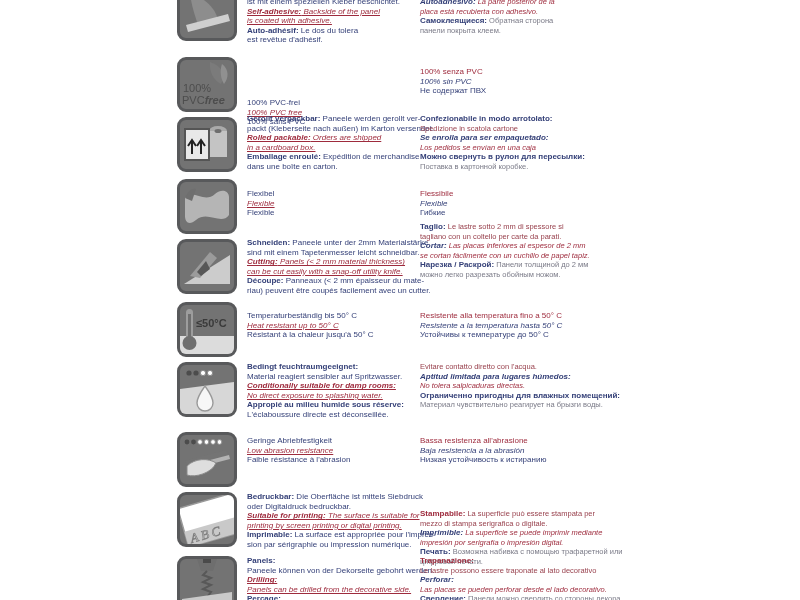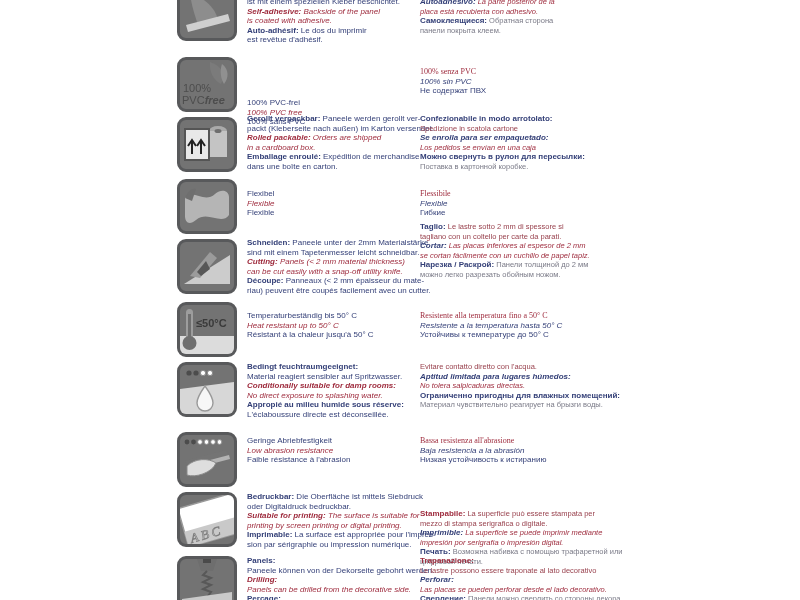--- a/index.html
+++ b/index.html
@@ -12,23 +12,23 @@
     position:absolute;left:177px;width:54px;height:49px;
     border:3px solid #58595b;border-radius:9px;background:#737373;overflow:hidden;
   }
   .lcol{position:absolute;left:247px;width:176px;}
   .rcol{position:absolute;left:420px;width:280px;}
   .line{font-size:8px;line-height:9.6px;white-space:nowrap;}
   .line b{font-weight:700;}
   
   .de{color:#333f77;}
   .fr{color:#333f77;}
-  .en{color:#9e2b3d;font-style:italic;}
+  .en{color:#9e2b3d;font-style:italic;text-decoration:underline;}
   
-  .it1 span{color:#9e2b3d;font-family:Liberation Serif, serif;}
+  .it1 span{color:#9e2b3d;}
   .es1{font-style:italic;} .es1 span{color:#333f77;}
   .ru1 span{color:#333f77;}
   
   .it b{color:#9e2b3d;} .it span{color:#99424e;}
   .itn b{color:#333f77;} .itn span{color:#99424e;}
   .es{font-style:italic;} .es b{color:#333f77;} .es span{color:#9e2b3d;}
   .ru b{color:#333f77;} .ru span{color:#7a7a87;}
   .rcol .line span{font-size:7.5px;}
   .rcol .line.it1 span,.rcol .line.es1 span,.rcol .line.ru1 span{font-size:8px;}
 </style>
@@ -37,21 +37,21 @@
 
 <div id="rows-layer">
     <div class="icon-box" style="top: -14px;"><svg width="54" height="49" viewBox="0 0 54 49">
       <path d="M10,4 C26,10 34,18 38,30 L18,36 C14,24 11,14 10,4 Z" fill="#8d8d8d"></path>
       <polygon points="6,36 48,25 50,32 8,43" fill="#cfcfcf"></polygon>
       </svg></div>
     <div class="lcol" style="top: -3px;">
       <div class="line de"><b></b><span>ist mit einem speziellen Kleber beschichtet.</span></div>
       <div class="line en"><b>Self-adhesive:</b><span> Backside of the panel</span></div>
       <div class="line en"><b></b><span>is coated with adhesive.</span></div>
-      <div class="line fr"><b>Auto-adhésif:</b><span> Le dos du imprimir</span></div>
+      <div class="line fr"><b>Auto-adhésif:</b><span> Le dos du tolera</span></div>
       <div class="line fr"><b></b><span>est revêtue d'adhésif.</span></div>
     </div>
     <div class="rcol" style="top: -3px;">
       <div class="line es"><b>Autoadhesivo:</b><span> La parte posterior de la</span></div>
       <div class="line es"><b></b><span>placa está recubierta con adhesivo.</span></div>
       <div class="line ru"><b>Самоклеящиеся:</b><span> Обратная сторона</span></div>
       <div class="line ru"><b></b><span>панели покрыта клеем.</span></div>
     </div>
     <div class="icon-box" style="top: 57px;"><svg width="54" height="49" viewBox="0 0 54 49">
       <path d="M30,2 C42,6 46,15 41,24 C33,20 29,11 30,2 Z" fill="#7b7b7b"></path>

